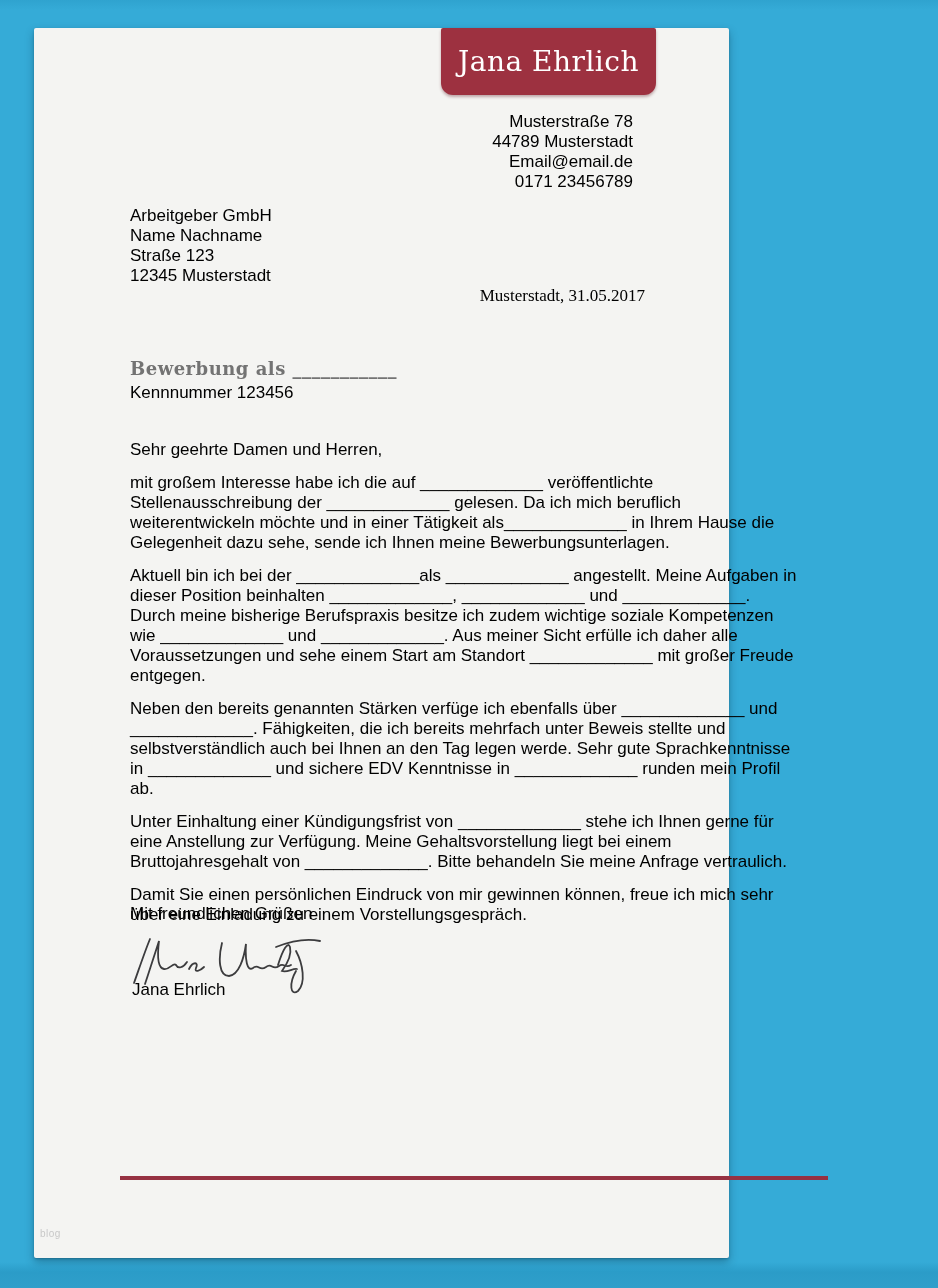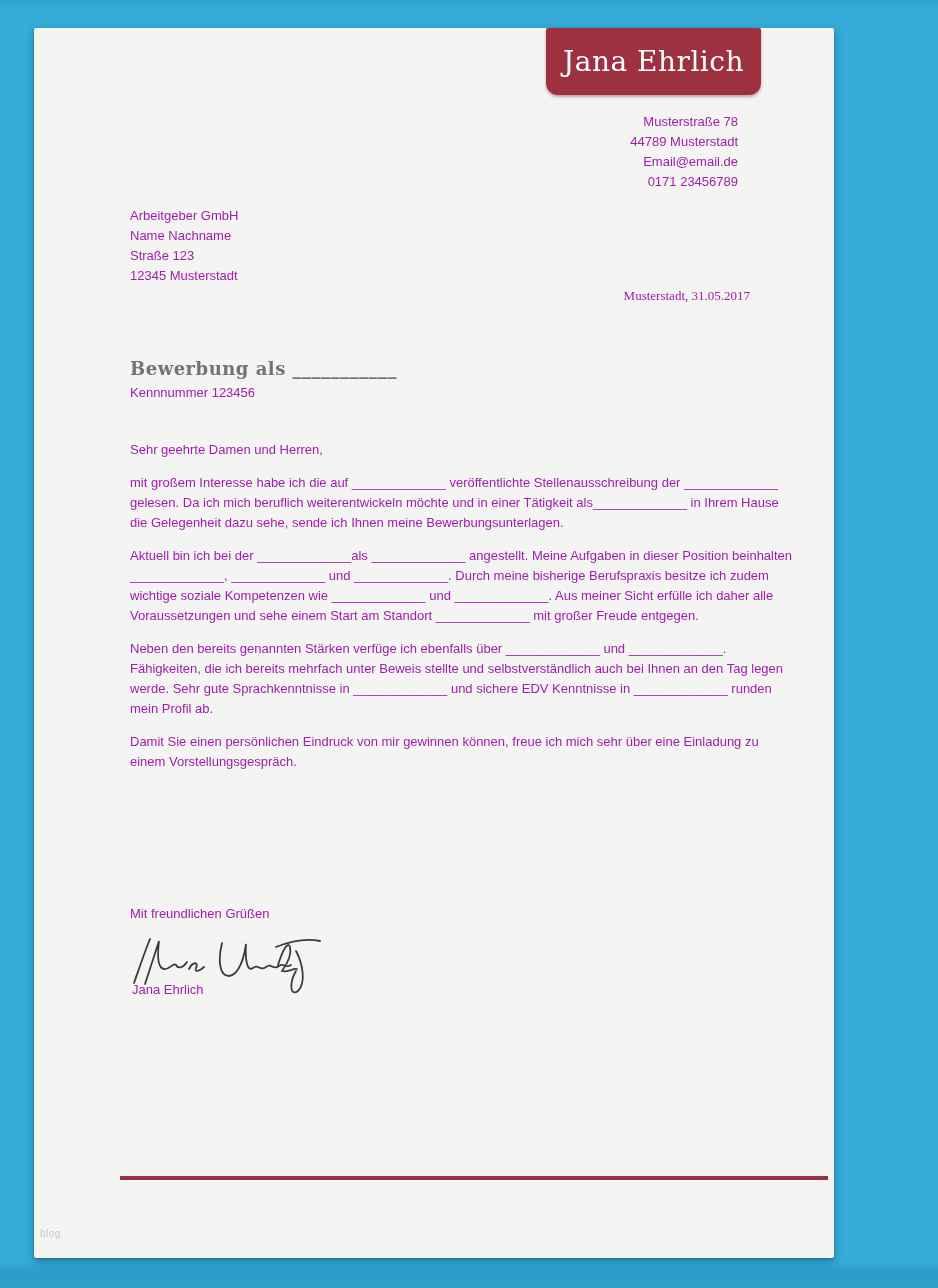--- a/index.html
+++ b/index.html
@@ -2,35 +2,35 @@
 <html><head>
 <meta charset="utf-8">
 <style>
   html,body{margin:0;padding:0;}
   body{
     width:938px;height:1288px;position:relative;overflow:hidden;
     background:linear-gradient(180deg,#2fa3cf 0px,#35abd7 10px,#35abd7 1262px,#2b9cc8 1272px,#2f9fca 1288px);
     font-family:"Liberation Sans",sans-serif;
   }
   .paper{
-    position:absolute;left:34px;top:28px;width:800px;height:1230px;
+    position:absolute;left:34px;top:28px;width:695px;height:1230px;
     background:#f4f4f2;border-radius:2px;
     box-shadow:0 4px 9px rgba(0,40,60,.35), 0 1px 2px rgba(0,40,60,.25);
   }
   .header-box{
     position:absolute;top:0;right:73px;width:215px;height:67px;
     background:#9d3140;border-radius:2px 2px 12px 12px;
     display:flex;align-items:center;justify-content:center;
     box-shadow:0 2px 3px rgba(90,20,30,.35);
   }
   .header-name{
     font-family:"DejaVu Serif","Liberation Serif",serif;
     color:#ffffff;font-size:28px;letter-spacing:.5px;white-space:nowrap;
   }
-  .txt{color:#a21caf;font-size:13px;line-height:20px;}
+  .txt{color:#000000;font-size:17px;line-height:20px;}
   .sender-block{position:absolute;top:84px;right:96px;text-align:right;}
   .recipient-block{position:absolute;top:178px;left:96px;}
   .date-line{position:absolute;top:258px;right:84px;text-align:center;font-family:Liberation Serif, serif;}
   .subject-title{
     position:absolute;top:330px;left:96px;
     font-family:"DejaVu Serif","Liberation Serif",serif;font-weight:bold;
     font-size:18px;color:#737373;letter-spacing:.5px;white-space:nowrap;
   }
   .subject-ref{position:absolute;top:355px;left:96px;}
   .body-block{position:absolute;top:412px;left:96px;width:684px;}
@@ -69,20 +69,21 @@
   <div class="date-line txt">Musterstadt, 31.05.2017</div>
 
   <div class="subject-title">Bewerbung als ___________</div>
   <div class="subject-ref txt">Kennnummer 123456</div>
 
   <div class="body-block txt">
     <p class="salutation">Sehr geehrte Damen und Herren,</p>
     <p>mit großem Interesse habe ich die auf _____________ veröffentlichte Stellenausschreibung der _____________ gelesen. Da ich mich beruflich weiterentwickeln möchte und in einer Tätigkeit als_____________ in Ihrem Hause die Gelegenheit dazu sehe, sende ich Ihnen meine Bewerbungsunterlagen.</p>
     <p>Aktuell bin ich bei der _____________als _____________ angestellt. Meine Aufgaben in dieser Position beinhalten _____________, _____________ und _____________. Durch meine bisherige Berufspraxis besitze ich zudem wichtige soziale Kompetenzen wie _____________ und _____________. Aus meiner Sicht erfülle ich daher alle Voraussetzungen und sehe einem Start am Standort _____________ mit großer Freude entgegen.</p>
     <p>Neben den bereits genannten Stärken verfüge ich ebenfalls über _____________ und _____________. Fähigkeiten, die ich bereits mehrfach unter Beweis stellte und selbstverständlich auch bei Ihnen an den Tag legen werde. Sehr gute Sprachkenntnisse in _____________ und sichere EDV Kenntnisse in _____________ runden mein Profil ab.</p>
+    <p>Unter Einhaltung einer Kündigungsfrist von _____________ stehe ich Ihnen gerne für eine Anstellung zur Verfügung. Meine Gehaltsvorstellung liegt bei einem Bruttojahresgehalt von _____________. Bitte behandeln Sie meine Anfrage vertraulich.</p>
     <p>Damit Sie einen persönlichen Eindruck von mir gewinnen können, freue ich mich sehr über eine Einladung zu einem Vorstellungsgespräch.</p>
   </div>
 
   <div class="closing txt">Mit freundlichen Grüßen</div>
 
   <div class="signature">
     <svg width="200" height="68" viewBox="0 0 200 68" fill="none" xmlns="http://www.w3.org/2000/svg">
       <g stroke="#3c3c3e" stroke-width="1.8" stroke-linecap="round" fill="none">
         <path d="M8 52 C13 38 19 20 24 8"></path>
         <path d="M19 53 C24 38 29 22 33 10 C31 26 32 37 38 38 C44 39 47 31 50 34 C52 38 57 37 61 31"></path>

